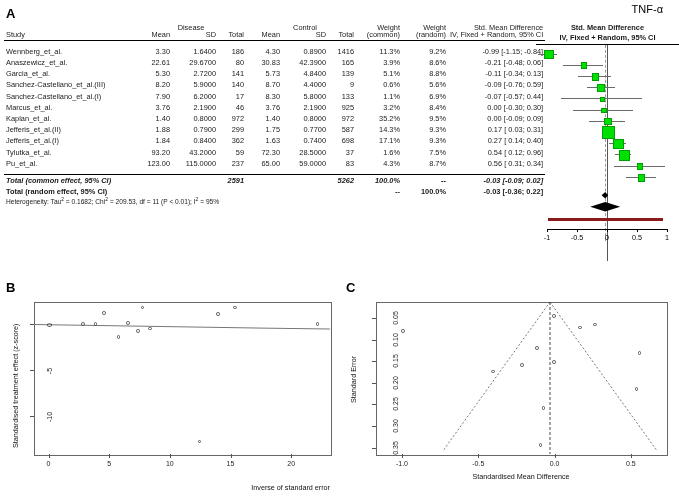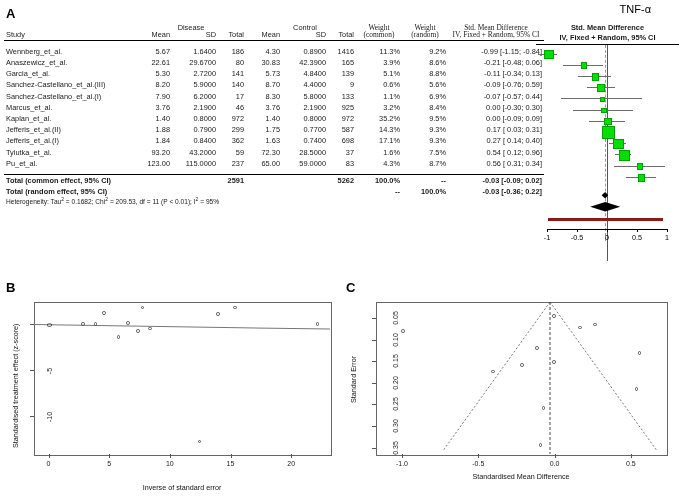--- a/index.html
+++ b/index.html
@@ -1,35 +1,35 @@
 <!DOCTYPE html>
 <html><head>
 <meta charset="utf-8">
 <style>
   html,body{margin:0;padding:0;background:#ffffff;}
   body{width:679px;height:502px;position:relative;overflow:hidden;
        font-family:"Liberation Sans", sans-serif;color:#1a1a1a;}
   .panel-letter{position:absolute;font-size:13px;font-weight:bold;color:#000;}
   
   #panelA{position:absolute;left:0;top:0;width:679px;height:270px;}
-  #tnf-title{position:absolute;right:28px;top:3px;font-size:11px;color:#000;}
+  #tnf-title{position:absolute;right:16px;top:3px;font-size:11px;color:#000;}
   table.forest{position:absolute;left:4px;top:24px;border-collapse:collapse;
                font-size:7.4px;line-height:1.0;}
   table.forest td,table.forest th{padding:0 2px;white-space:nowrap;
                font-weight:normal;vertical-align:bottom;}
   th.grp{font-weight:bold;text-align:center;font-size:7.4px;padding-bottom:0px;}
   th.col{font-weight:bold;font-size:7.4px;padding-bottom:1px;}
   .ta-l{text-align:left;}
   .ta-r{text-align:right;}
-  .ta-c{text-align:center;font-family:Liberation Serif, serif;}
+  .ta-c{text-align:right;}
   tr.hdr2 th{border-bottom:0.9px solid #000;padding-bottom:1px;}
   tr.spacer td{height:5px;padding:0;line-height:5px;font-size:0;}
   tr.studyrow td{height:11.2px;line-height:11.2px;}
   tr.totalrow td{height:11.2px;line-height:11.2px;font-weight:bold;}
-  tr.topline td{border-top:0.9px solid #000;}
+  tr.topline td{border-top:0.9px solid #000;font-style:italic;}
   td.het{font-size:6.6px;font-weight:normal;padding-top:1px;}
   sup{font-size:5px;}
   
   .c-study{width:128px;}
   .c-mean{width:32px;}
   .c-sd{width:42px;}
   .c-tot{width:24px;}
   .c-wt{width:42px;}
   .c-smd{width:92px;}
   
@@ -87,21 +87,21 @@
         <th class="col c-wt ta-c">(random)</th>
         <th class="col c-smd ta-c">IV, Fixed + Random, 95% CI</th>
       </tr>
     </thead>
     <tbody id="tbl-body">
         <tr class="spacer">
           <td colspan="10"></td>
         </tr>
         <tr class="studyrow">
           <td class="c-study ta-l">Wennberg_et_al.</td>
-          <td class="c-mean ta-r">5.67</td>
+          <td class="c-mean ta-r">3.30</td>
           <td class="c-sd ta-r">1.6400</td>
           <td class="c-tot ta-r">186</td>
           <td class="c-mean ta-r">4.30</td>
           <td class="c-sd ta-r">0.8900</td>
           <td class="c-tot ta-r">1416</td>
           <td class="c-wt ta-r">11.3%</td>
           <td class="c-wt ta-r">9.2%</td>
           <td class="c-smd ta-r">-0.99 [-1.15; -0.84]</td>
         </tr>
         <tr class="studyrow">
@@ -337,21 +337,21 @@
       <div class="axlab" style="position:absolute;left:216.52459016393442px;top:182px;width:28px;">15</div>
       <div class="tk" style="position:absolute;left:291.1803278688525px;top:176px;width:1px;height:4px;background:#555;"></div>
       <div class="axlab" style="position:absolute;left:277.1803278688525px;top:182px;width:28px;">20</div>
       <div class="tk" style="position:absolute;left:30px;top:45.97590361445782px;width:4px;height:1px;background:#555;"></div>
       <div class="vlab" style="position:absolute;left:28px;top:37.97590361445782px;width:18px;">0</div>
       <div class="tk" style="position:absolute;left:30px;top:91.75903614457832px;width:4px;height:1px;background:#555;"></div>
       <div class="vlab" style="position:absolute;left:28px;top:83.75903614457832px;width:18px;">-5</div>
       <div class="tk" style="position:absolute;left:30px;top:137.54216867469881px;width:4px;height:1px;background:#555;"></div>
       <div class="vlab" style="position:absolute;left:28px;top:129.54216867469881px;width:18px;">-10</div>
     </div>
-  <div class="axtitle" style="left:34px;top:205px;width:296px;">Inverse of standard error</div>
+  <div class="axtitle" style="left:34px;top:205px;width:296px;text-align:right;">Inverse of standard error</div>
   <div class="vaxtitle" style="left:11px;top:170px;">Standardised treatment effect (z-score)</div>
 </div>
 
 <div id="panelC">
   <div class="panel-letter" style="left:6px;top:2px;">C</div>
   <div class="plotbox" id="cbox" style="left:36px;top:24px;width:290px;height:152px;"></div>
   <div id="c-marks">
       <svg style="position:absolute;left:0;top:0;width:339px;height:224px;">
         <line x1="210" y1="24" x2="103.79894736842104" y2="171.6940509915014" stroke="#555" stroke-width="0.8" stroke-dasharray="2,2"></line>
         <line x1="210" y1="24" x2="316.20105263157893" y2="171.6940509915014" stroke="#555" stroke-width="0.8" stroke-dasharray="2,2"></line>

